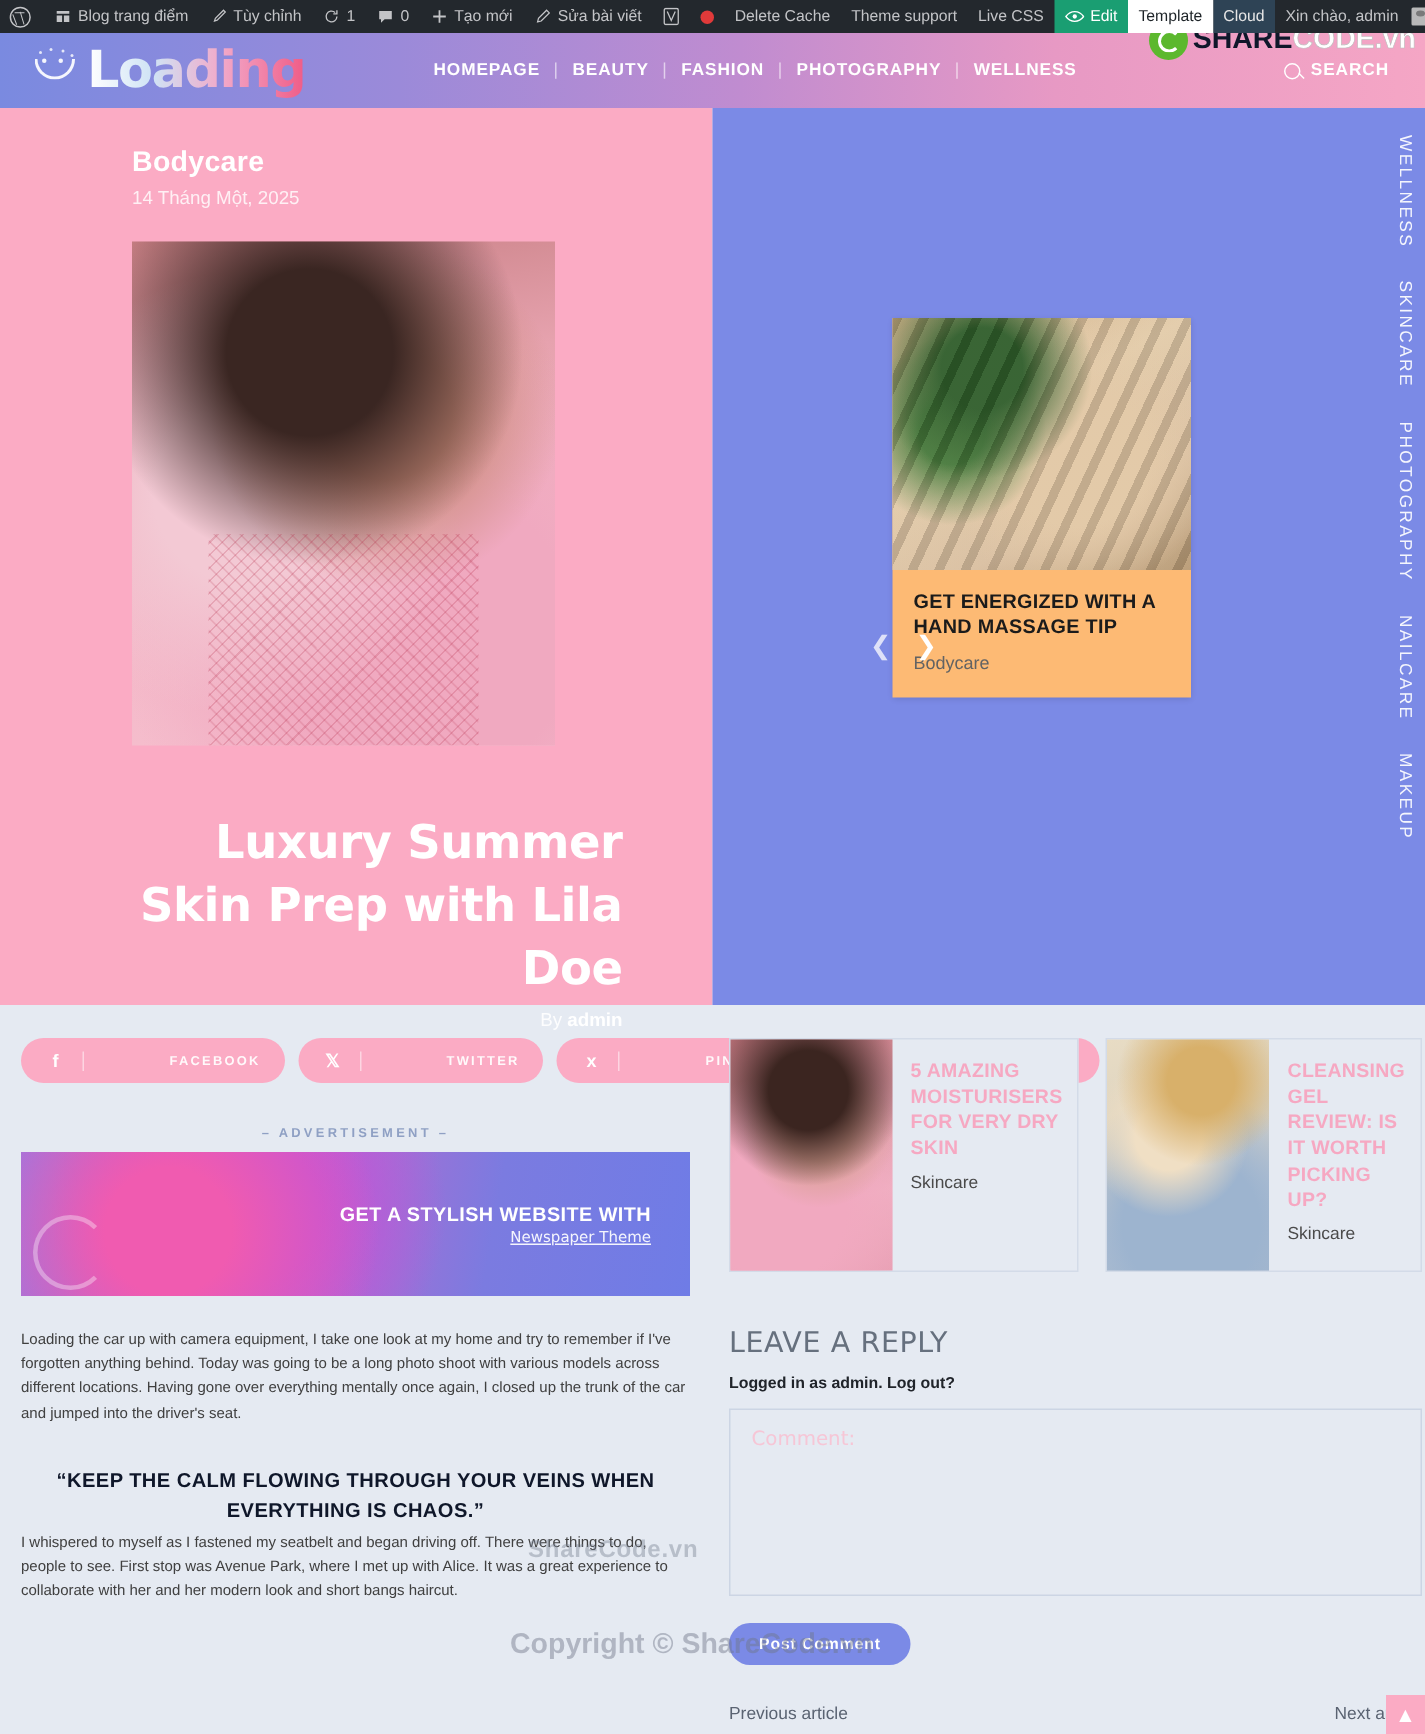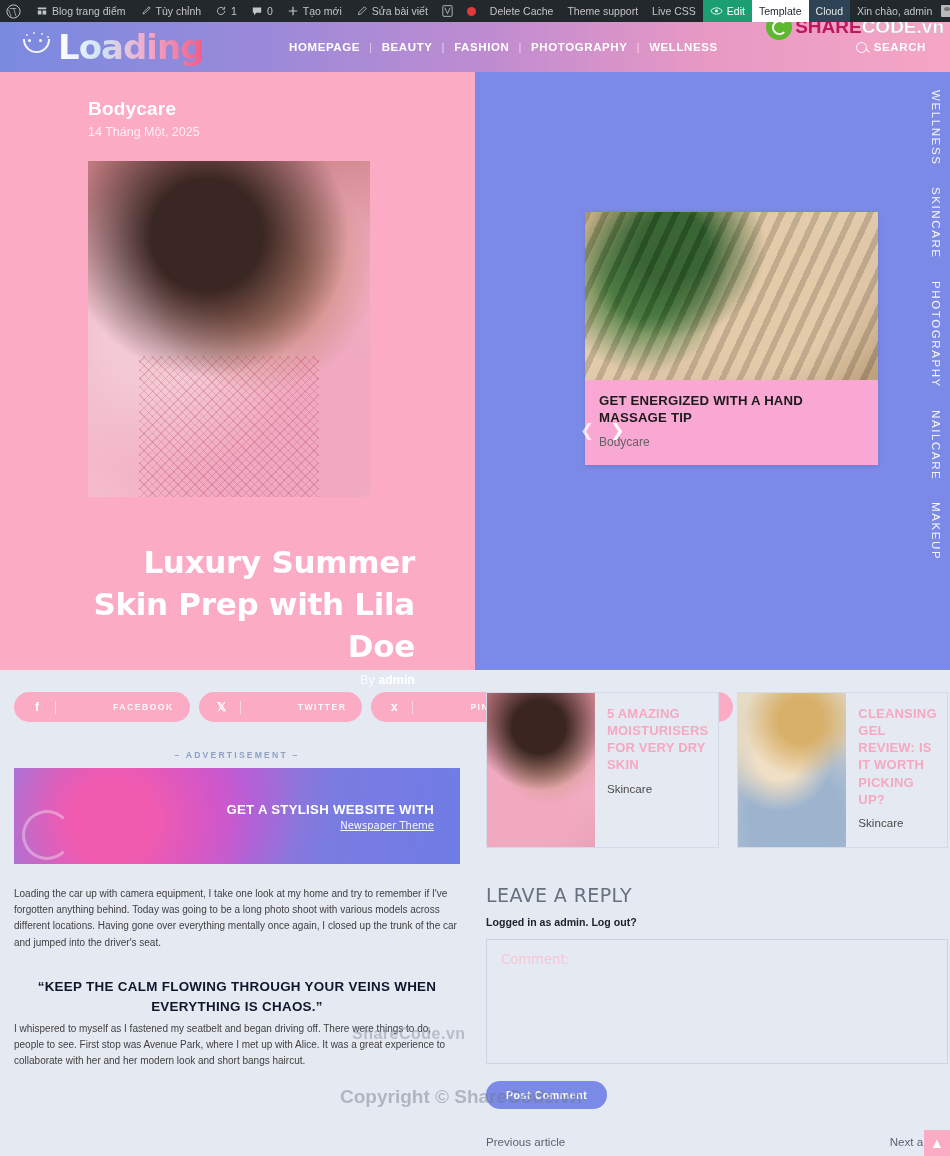--- a/index.html
+++ b/index.html
@@ -68,21 +68,21 @@
     color:#fff; font-size:11.5px; font-weight:700; letter-spacing:.6px;
   }
   .mag { width:11px; height:11px; border:1.4px solid #fff; border-radius:50%; position:relative; display:inline-block;}
   .mag::after{content:"";position:absolute;width:5px;height:1.4px;background:#fff;transform:rotate(45deg);right:-4px;bottom:0px;}
 
   
   .wm-logo { position:absolute; right:6px; top:14px; display:flex; align-items:center; gap:3px; z-index: 55;}
   .wm-circle { width:26px;height:26px;border-radius:50%;background:#5cb82e;display:flex;align-items:center;justify-content:center; }
   .wm-circle::after{content:"";width:11px;height:11px;border-radius:50%;border:2.4px solid #fff;border-right-color:transparent;}
   .wm-text { font-size:19px; font-weight:700; font-family:"Liberation Sans",sans-serif;}
-  .wm-text .g{color:#be185d;} .wm-text .w{color:#fff; -webkit-text-stroke:.4px #bbb;}
+  .wm-text .g{color:#0f172a;} .wm-text .w{color:#fff; -webkit-text-stroke:.4px #bbb;}
 
   
   .hero { display: flex; height: 598px; position: relative; }
   .hero-left { width: 475px; background: #fbabc4; position: relative; padding: 26px 60px 0 88px; }
   .hero-cat { color:#fff; font-size:19px; font-weight:700; letter-spacing:.2px; }
   .hero-date { color:rgba(255,255,255,.82); font-size:12.5px; margin-top:5px; }
   .hero-photo {
     width: 282px; height: 336px; margin-top: 22px; margin-left: 0;
     background:
       radial-gradient(circle at 42% 22%, #3a2622 0 18%, rgba(58,38,34,0) 46%),
@@ -100,21 +100,21 @@
   .hero-title {
     position:absolute; left: 88px; right: 60px; top: 470px;
     color:#fff; font-size:31px; font-weight:700; line-height:1.35; text-align:right;
     font-family:"DejaVu Sans", sans-serif; letter-spacing:-.3px;
   }
   .hero-by { position:absolute; right:60px; top:601px; color:rgba(255,255,255,.9); font-size:12.5px; }
   .hero-by b { font-weight:700; color:#fff; }
 
   .hero-right { flex:1; background:#7b8ae6; position:relative; }
   .slide-card {
-    position:absolute; left:110px; top:140px; width:293px; background:#f9a8d4;
+    position:absolute; left:120px; top:140px; width:199px; background:#fdba74;
     box-shadow: 0 1px 4px rgba(0,0,0,.12);
   }
   .slide-img {
     height:168px;
     background:
       radial-gradient(circle at 30% 20%, #2f5d2a 0 14%, rgba(47,93,42,0) 38%),
       radial-gradient(circle at 20% 45%, #4b7d3e 0 12%, rgba(75,125,62,0) 34%),
       radial-gradient(circle at 62% 55%, #e2c7a4 0 30%, rgba(226,199,164,0) 60%),
       linear-gradient(150deg,#cfae84 0%, #e3cba9 40%, #d9bfa0 70%, #b89a74 100%);
     position:relative; overflow:hidden;

